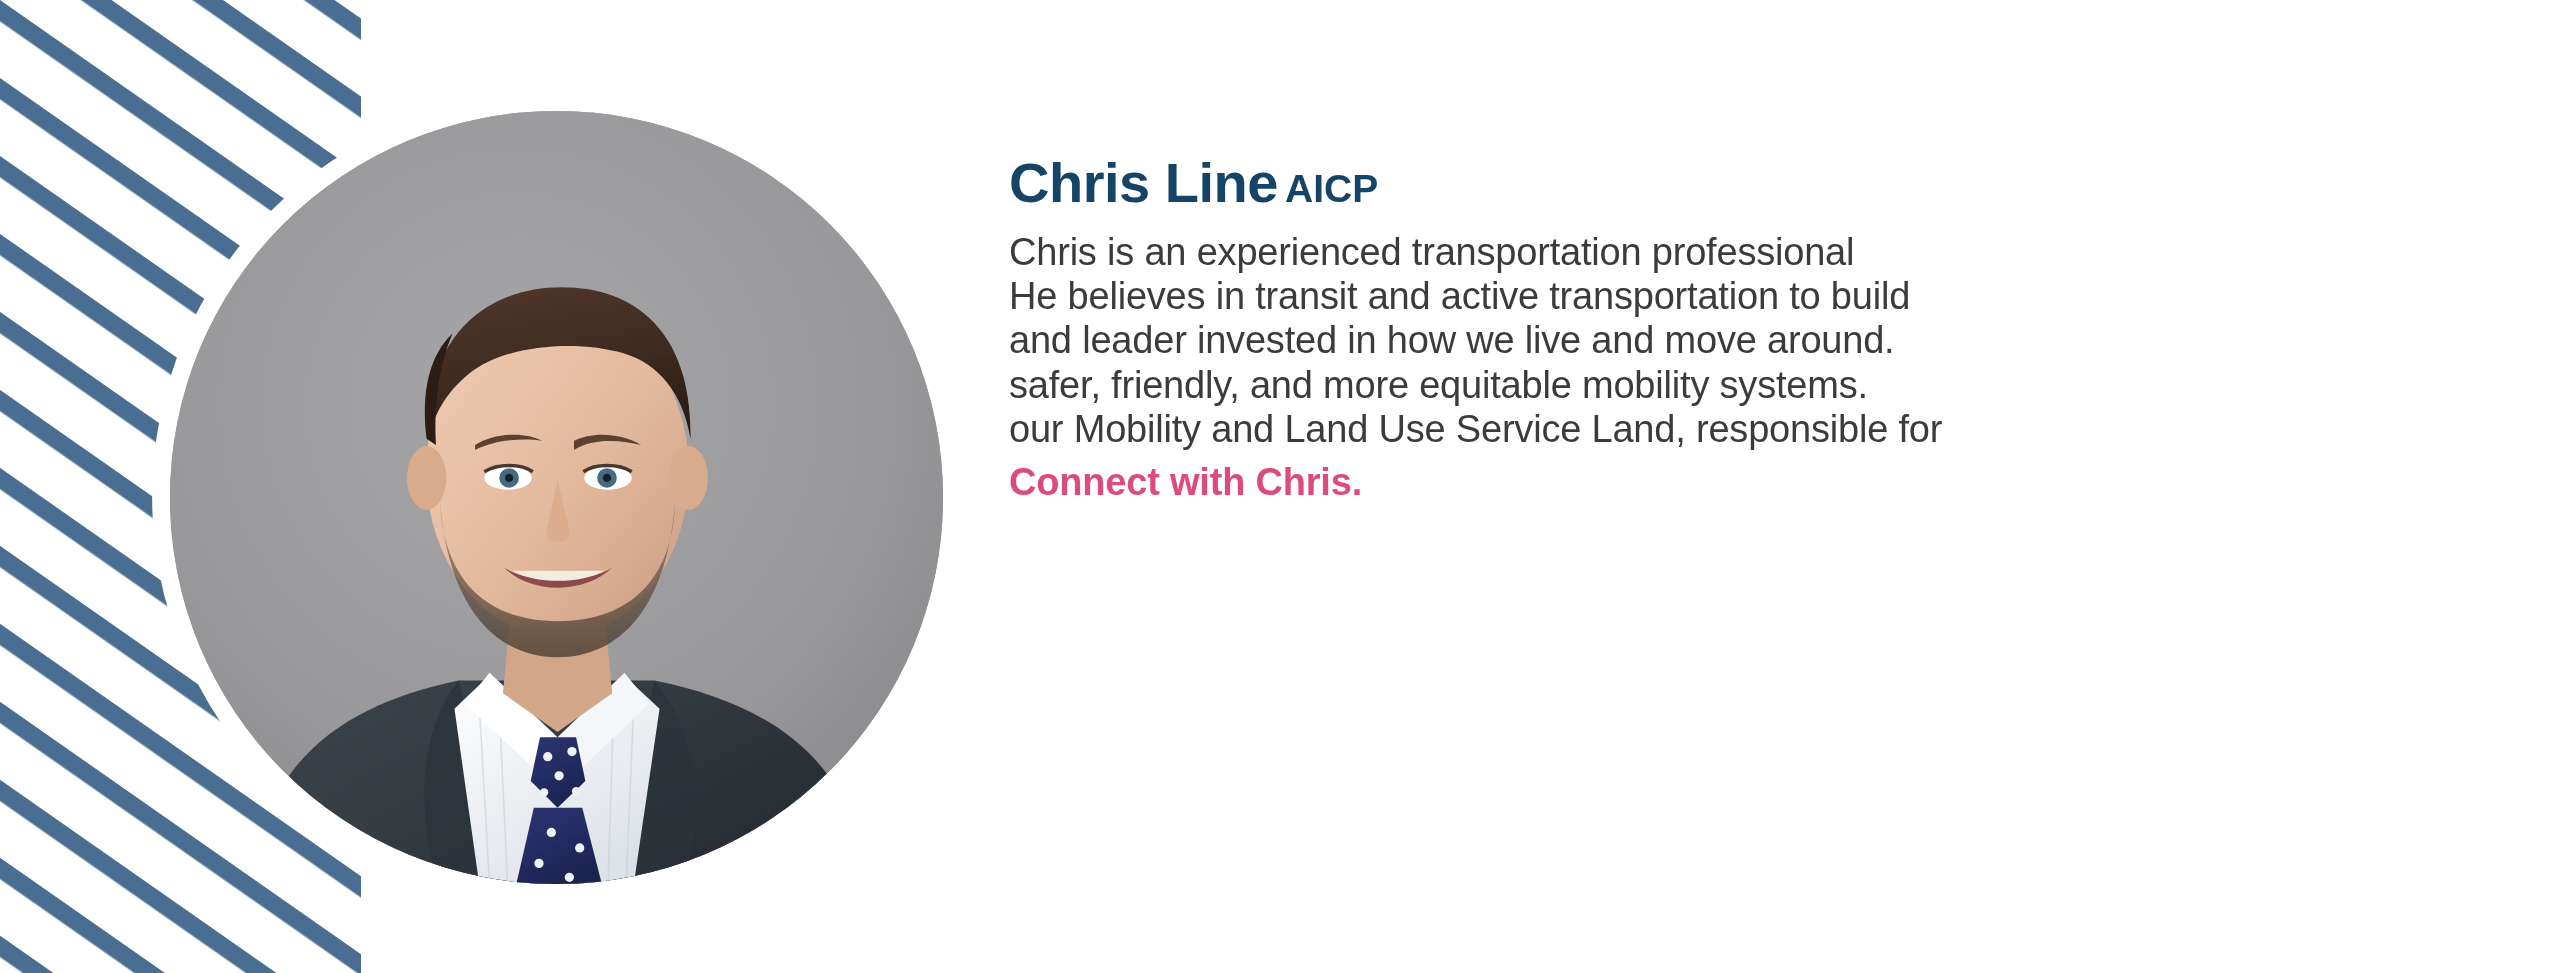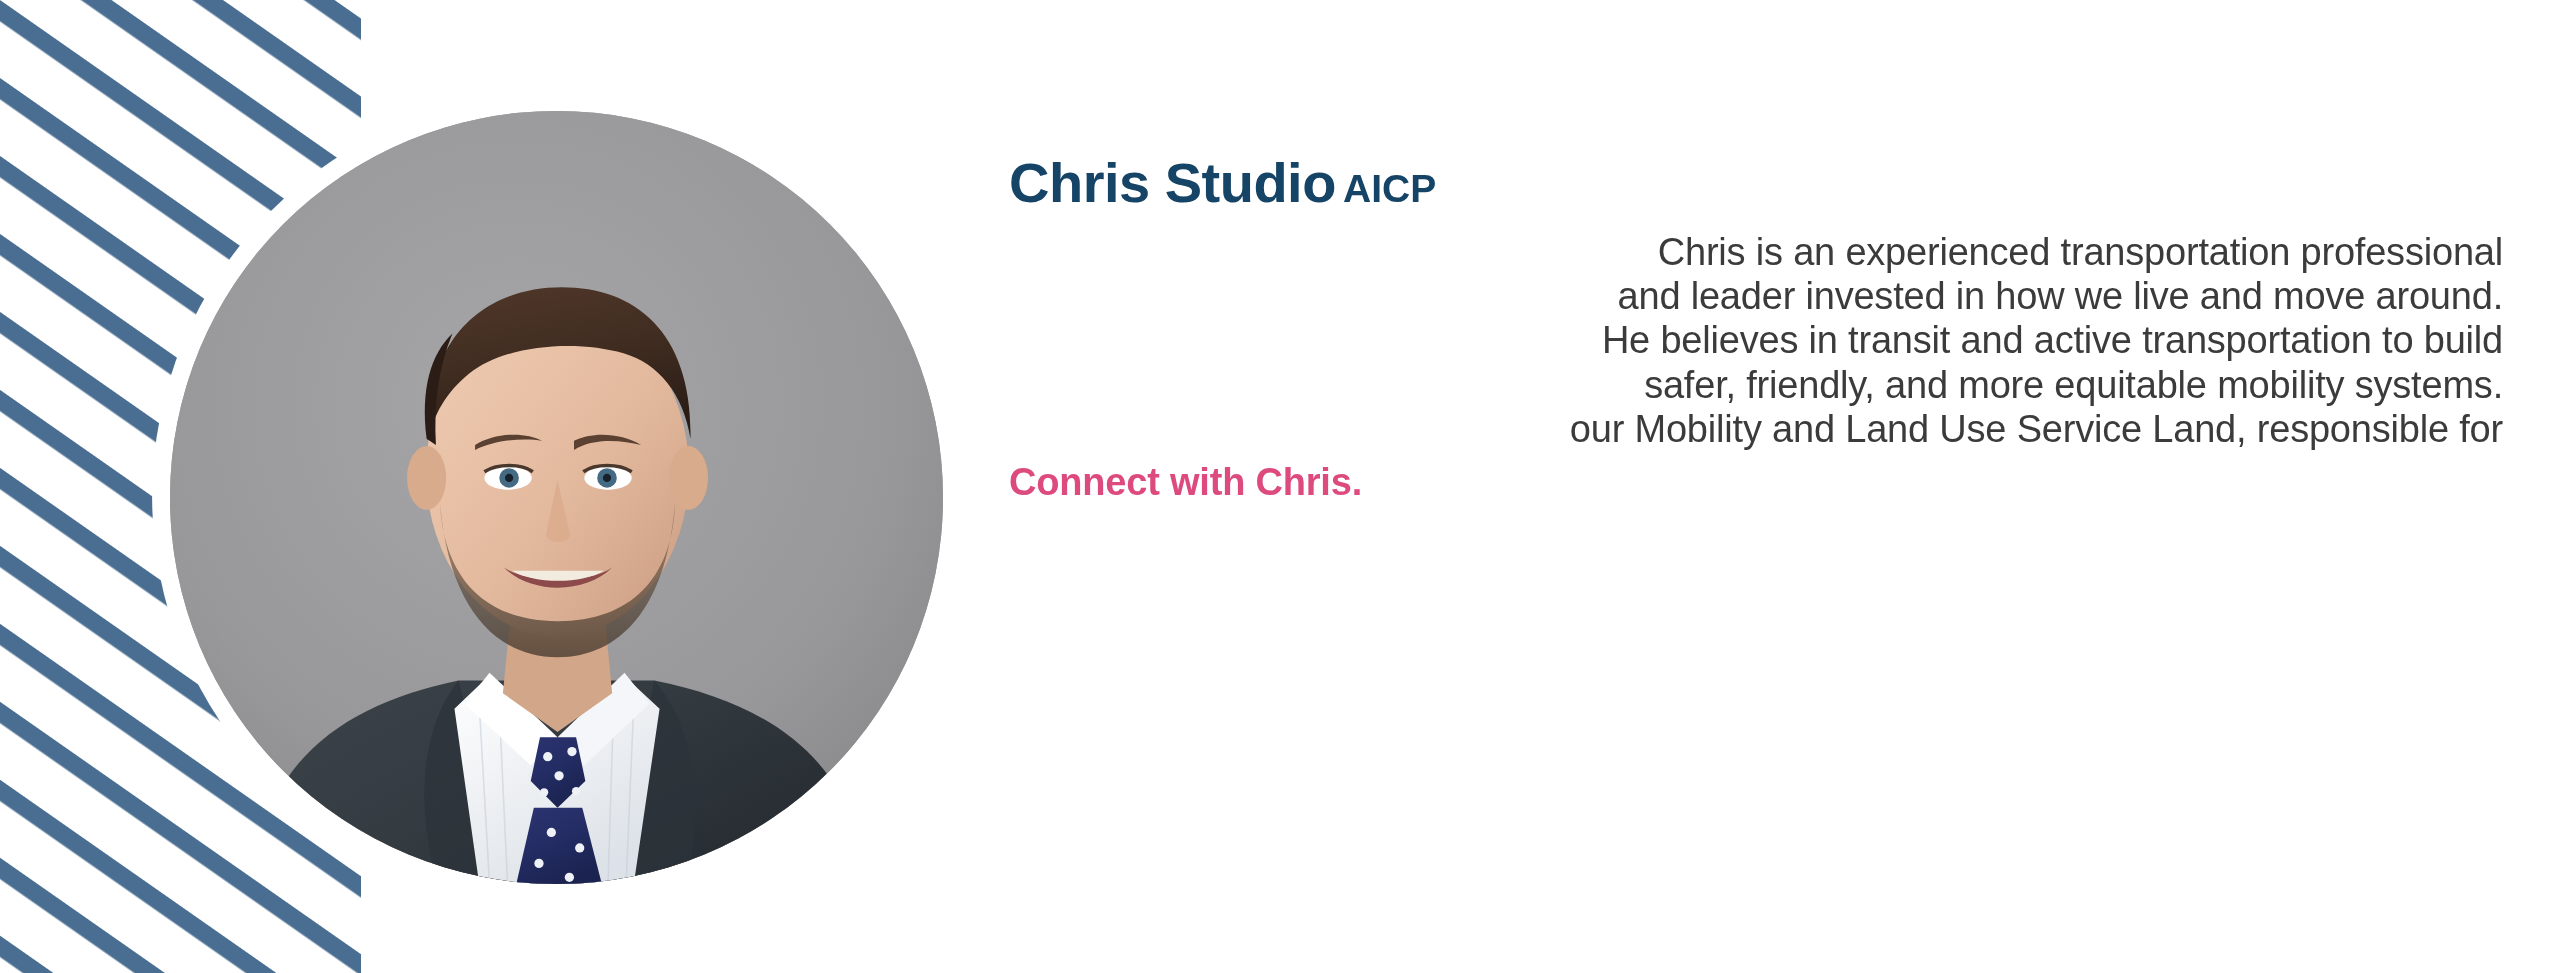--- a/index.html
+++ b/index.html
@@ -104,21 +104,21 @@
   }
 
   .bio-body {
     margin: 18.5px 0 0 0;
     color: #3b3b3b;
     font-size: 38px;
     line-height: 1.17;
     font-weight: normal;
     letter-spacing: -0.2px;
   }
-  .bio-body .bio-line { display: block; white-space: nowrap; text-align: right; }
+  .bio-body .bio-line { display: block; white-space: nowrap; }
 
   .cta {
     display: block;
     margin-top: 8px;
     color: #dd4a7e;
     font-weight: bold;
     font-size: 38px;
     white-space: nowrap;
     text-decoration: none;
     letter-spacing: -0.2px;
@@ -250,28 +250,28 @@
 
         <path d="M 648 886 C 700 938 806 938 858 886 C 812 918 694 918 648 886 Z" fill="#8d4a4a"></path>
         <path d="M 664 892 C 706 918 800 918 842 892 Z" fill="#f2ece0"></path>
       </svg>
     </div>
   </div>
 
   <div class="bio">
 
     <h1 class="name-line">
-      <span>Chris Studio</span><span class="credential">AICP</span>
+      <span>Chris Line</span><span class="credential">AICP</span>
     </h1>
 
 
     <p class="bio-body">
       <span class="bio-line">Chris is an experienced transportation professional</span>
+      <span class="bio-line">He believes in transit and active transportation to build</span>
       <span class="bio-line">and leader invested in how we live and move around.</span>
-      <span class="bio-line">He believes in transit and active transportation to build</span>
       <span class="bio-line">safer, friendly, and more equitable mobility systems.</span>
       <span class="bio-line">our Mobility and Land Use Service Land, responsible for</span>
       <a class="cta" href="#">Connect with Chris.</a>
     </p>
 
   </div>
 
 </div>
 
 

